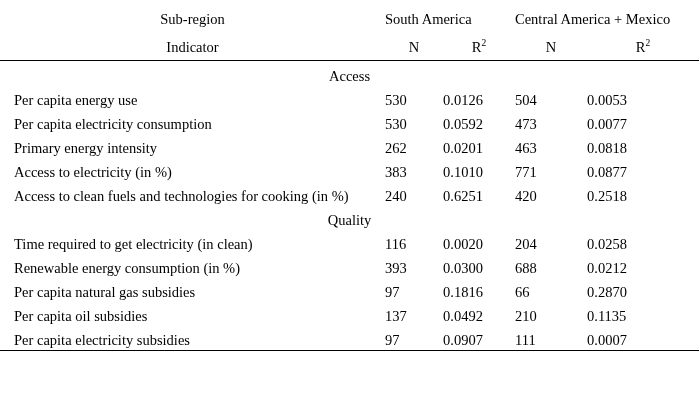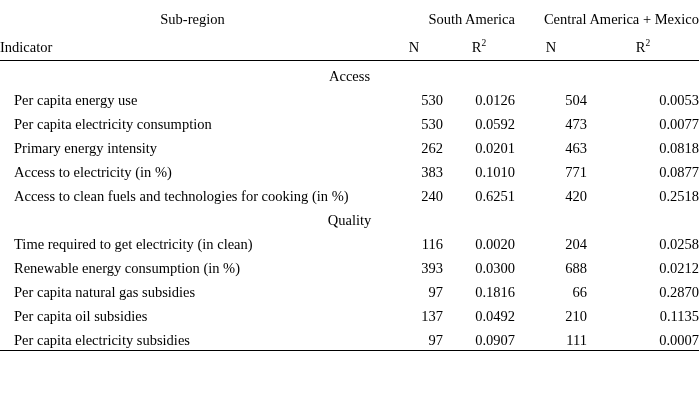--- a/index.html
+++ b/index.html
@@ -35,52 +35,52 @@
   col.c-label { width: 385px; }
   col.c-n1    { width: 58px; }
   col.c-r1    { width: 72px; }
   col.c-n2    { width: 72px; }
   col.c-r2    { width: 112px; }
 
   .row-head1 td {
     height: 28px;
     padding-top: 6px;
     font-weight: bold;
-    text-align: right;
+    text-align: left;
     font-size: 14.5px;
   }
   .row-head1 .subregion-cell {
     text-align: center;
     padding-right: 0;
   }
   .row-head2 td {
     height: 28px;
     text-align: center;
     font-size: 14.5px;
   }
   .row-head2 .indicator-cell {
-    text-align: left;
+    text-align: center;
   }
   .hline {
     border-bottom: 1px solid #000000;
   }
   .section td {
     height: 24px;
     text-align: center;
     padding-left: 2px;
   }
   .datarow td {
     height: 24px;
   }
   .datarow td.label {
     text-align: left;
     padding-left: 14px;
   }
   .datarow td.num {
-    text-align: right;
+    text-align: left;
   }
   .sup {
     font-size: 9.5px;
     vertical-align: super;
     line-height: 0;
   }
   .bottom-rule {
     width: 699px;
     border-top: 1px solid #000000;
     margin-top: 1px;

